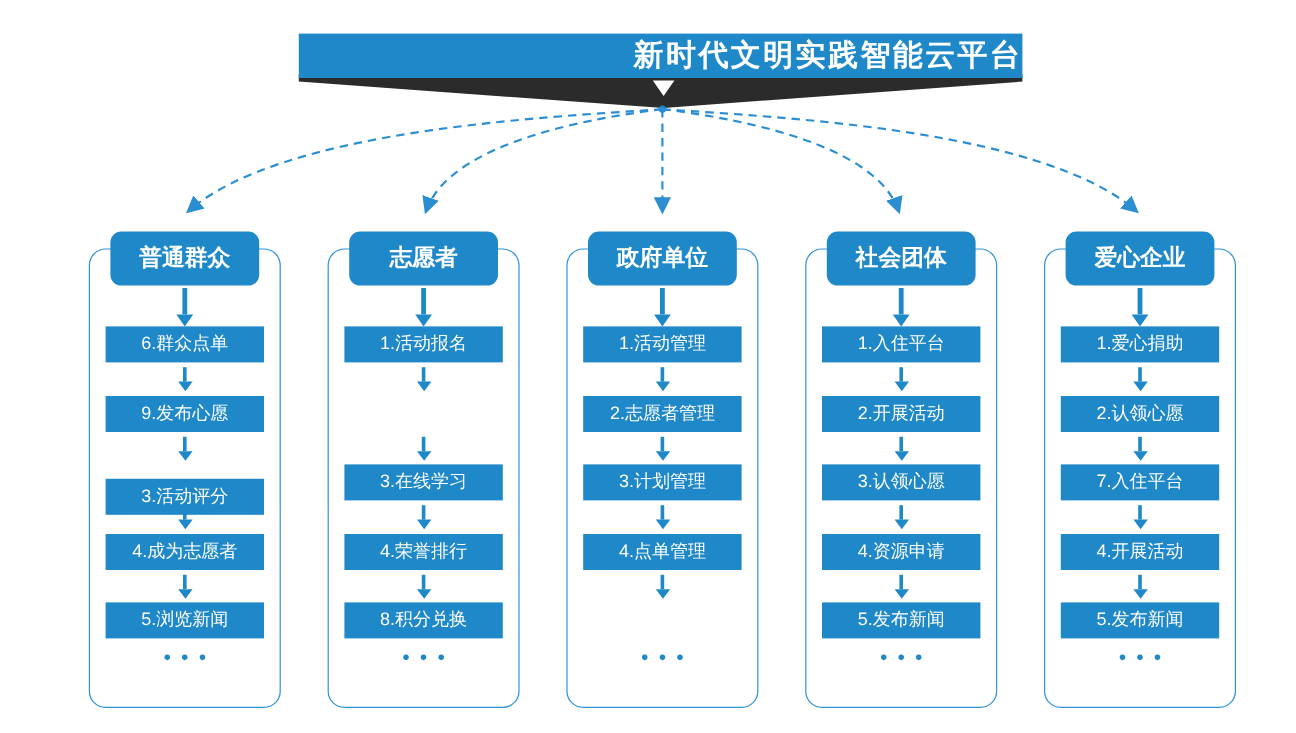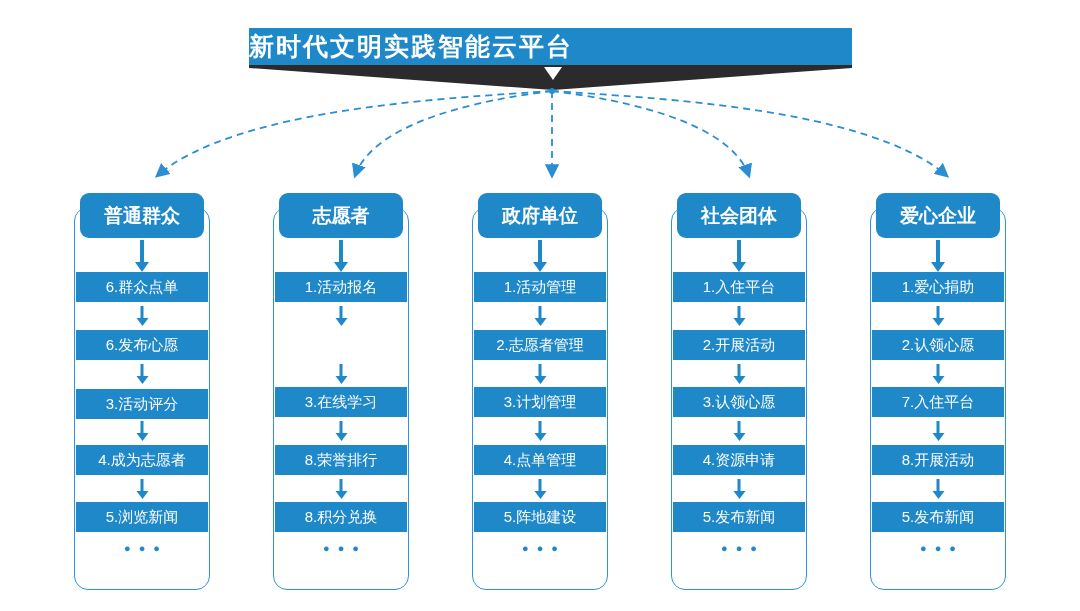--- a/index.html
+++ b/index.html
@@ -10,23 +10,23 @@
   }
   *{margin:0;padding:0;box-sizing:border-box;}
   html,body{width:1080px;height:611px;background:var(--bg);overflow:hidden;
     font-family:"Liberation Sans","DejaVu Sans",sans-serif;}
   .canvas{position:relative;width:1080px;height:611px;background:var(--bg);}
 
   .overlay{position:absolute;left:0;top:0;width:1080px;height:611px;pointer-events:none;}
 
   .banner{position:absolute;left:249px;top:28px;width:603px;height:37px;
     background:var(--blue);color:#fff;font-weight:bold;font-size:25px;
-    letter-spacing:2px;text-align:left;line-height:37px;z-index:3;}
+    letter-spacing:2px;text-align:right;line-height:37px;z-index:3;}
 
-  .column{position:absolute;top:193px;width:136px;height:397px;border-radius:31px;}
+  .column{position:absolute;top:193px;width:160px;height:397px;border-radius:31px;}
   .outline{position:absolute;left:0;right:0;top:14px;bottom:0;
     border:1.5px solid #2e93d8;border-radius:14px;background:transparent;}
   .col-header{position:absolute;left:50%;top:0;transform:translateX(-50%);
     width:124px;height:45px;background:var(--blue);border-radius:9px;
     color:#fff;font-weight:bold;font-size:19px;text-align:center;line-height:45px;z-index:2;}
   .step{position:absolute;left:50%;transform:translateX(-50%);width:132px;height:30px;
     background:var(--blue);color:#fff;font-size:15px;text-align:center;line-height:30px;}
 
   .arr{position:absolute;left:50%;transform:translateX(-50%);background:var(--blue);}
   .arr::after{content:"";position:absolute;top:100%;left:50%;transform:translateX(-50%);
@@ -69,23 +69,23 @@
 
   <div class="column" style="left:74px">
     <div class="outline"></div>
     <div class="col-header">
       <span>普通群众</span></div>
     <div class="arr big" style="top:47px;height:22px"></div>
     <div class="step" style="top:79px">
       <span>6.群众点单</span></div>
     <div class="arr small" style="top:113px;height:12px"></div>
     <div class="step" style="top:137px">
-      <span>6.发布心愿</span></div>
+      <span>9.发布心愿</span></div>
     <div class="arr small" style="top:171px;height:12px"></div>
-    <div class="step" style="top:196px">
+    <div class="step" style="top:206px">
       <span>3.活动评分</span></div>
     <div class="arr small" style="top:228px;height:12px"></div>
     <div class="step" style="top:252px">
       <span>4.成为志愿者</span></div>
     <div class="arr small" style="top:286px;height:12px"></div>
     <div class="step" style="top:309px">
       <span>5.浏览新闻</span></div>
     <div class="dots">●●●</div>
   </div>
 
@@ -95,21 +95,21 @@
       <span>志愿者</span></div>
     <div class="arr big" style="top:47px;height:22px"></div>
     <div class="step" style="top:79px">
       <span>1.活动报名</span></div>
     <div class="arr small" style="top:113px;height:12px"></div>
     <div class="arr small" style="top:171px;height:12px"></div>
     <div class="step" style="top:194px">
       <span>3.在线学习</span></div>
     <div class="arr small" style="top:228px;height:12px"></div>
     <div class="step" style="top:252px">
-      <span>8.荣誉排行</span></div>
+      <span>4.荣誉排行</span></div>
     <div class="arr small" style="top:286px;height:12px"></div>
     <div class="step" style="top:309px">
       <span>8.积分兑换</span></div>
     <div class="dots">●●●</div>
   </div>
 
   <div class="column" style="left:472px">
     <div class="outline"></div>
     <div class="col-header">
       <span>政府单位</span></div>
@@ -119,22 +119,20 @@
     <div class="arr small" style="top:113px;height:12px"></div>
     <div class="step" style="top:137px">
       <span>2.志愿者管理</span></div>
     <div class="arr small" style="top:171px;height:12px"></div>
     <div class="step" style="top:194px">
       <span>3.计划管理</span></div>
     <div class="arr small" style="top:228px;height:12px"></div>
     <div class="step" style="top:252px">
       <span>4.点单管理</span></div>
     <div class="arr small" style="top:286px;height:12px"></div>
-    <div class="step" style="top:309px">
-      <span>5.阵地建设</span></div>
     <div class="dots">●●●</div>
   </div>
 
   <div class="column" style="left:671px">
     <div class="outline"></div>
     <div class="col-header">
       <span>社会团体</span></div>
     <div class="arr big" style="top:47px;height:22px"></div>
     <div class="step" style="top:79px">
       <span>1.入住平台</span></div>
@@ -161,20 +159,20 @@
     <div class="step" style="top:79px">
       <span>1.爱心捐助</span></div>
     <div class="arr small" style="top:113px;height:12px"></div>
     <div class="step" style="top:137px">
       <span>2.认领心愿</span></div>
     <div class="arr small" style="top:171px;height:12px"></div>
     <div class="step" style="top:194px">
       <span>7.入住平台</span></div>
     <div class="arr small" style="top:228px;height:12px"></div>
     <div class="step" style="top:252px">
-      <span>8.开展活动</span></div>
+      <span>4.开展活动</span></div>
     <div class="arr small" style="top:286px;height:12px"></div>
     <div class="step" style="top:309px">
       <span>5.发布新闻</span></div>
     <div class="dots">●●●</div>
   </div>
 
 </div>
 
 </body></html>

